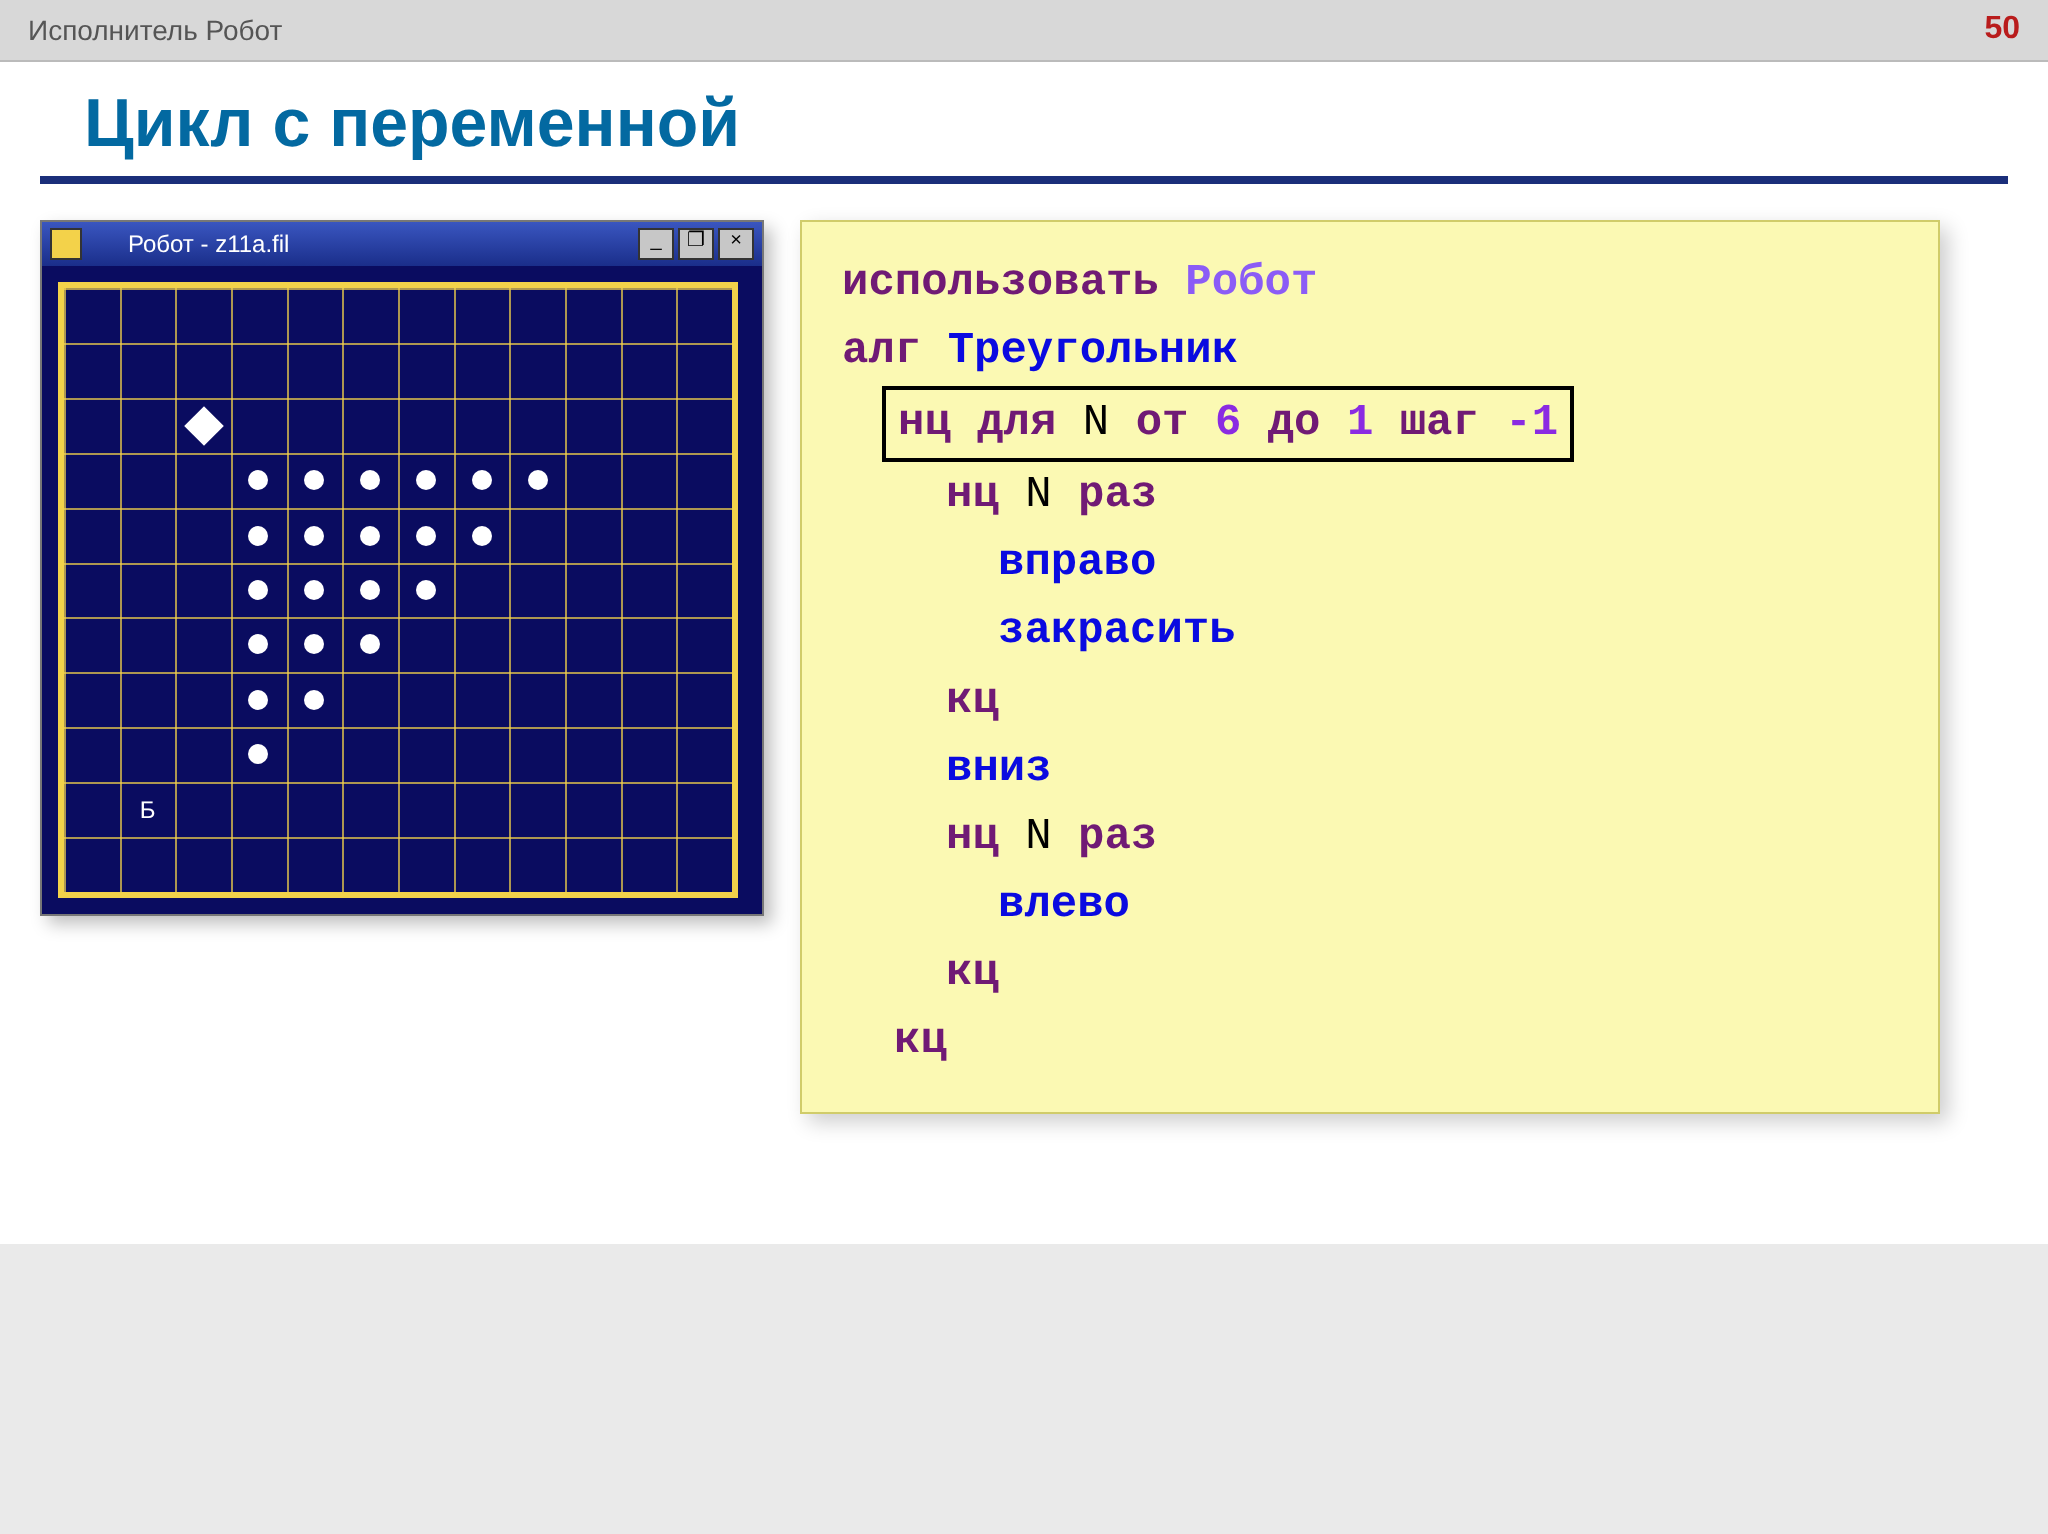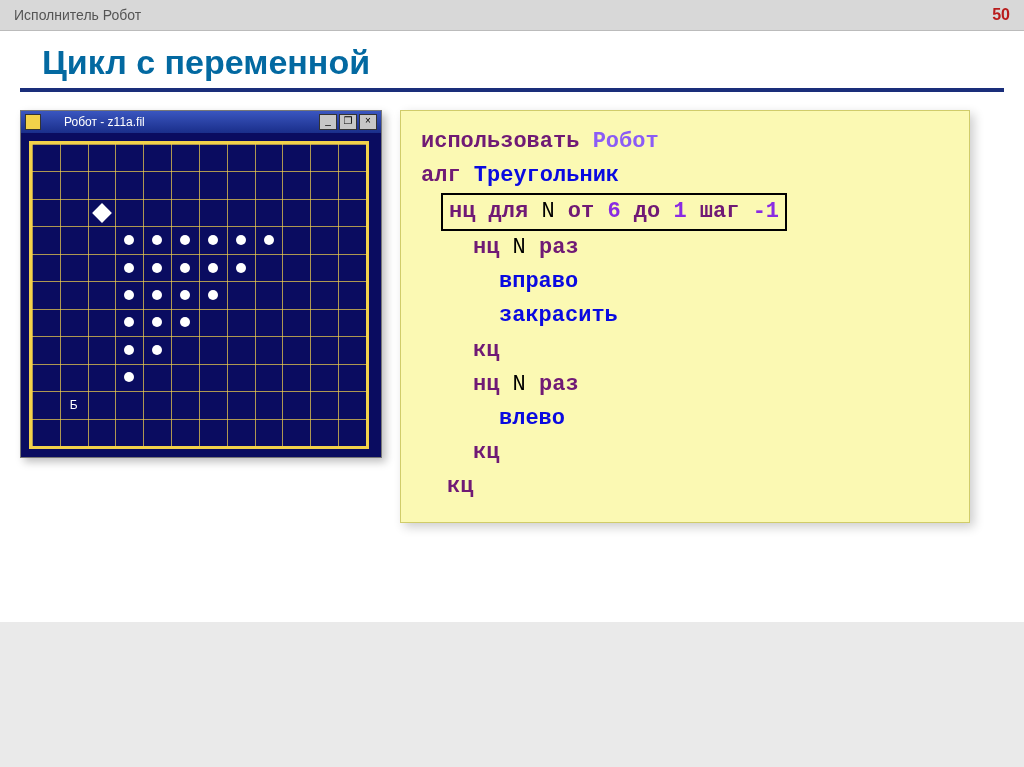--- a/index.html
+++ b/index.html
@@ -237,20 +237,21 @@
     </div>
 
     <div class="code-panel">
       <div class="line"><span class="kw-darkred">использовать</span> <span class="kw-green">Робот</span></div>
       <div class="line"><span class="kw-darkred">алг</span> <span class="kw-blue">Треугольник</span></div>
       <div class="line ind1"><span class="framed"><span class="kw-darkred">нц для</span> <span>N</span> <span class="kw-darkred">от</span> <span class="kw-purple">6</span> <span class="kw-darkred">до</span> <span class="kw-purple">1</span> <span class="kw-darkred">шаг</span> <span class="kw-purple">-1</span></span></div>
       <div class="line ind2"><span class="kw-darkred">нц</span> <span>N</span> <span class="kw-darkred">раз</span></div>
       <div class="line ind3"><span class="kw-blue">вправо</span></div>
       <div class="line ind3"><span class="kw-blue">закрасить</span></div>
       <div class="line ind2"><span class="kw-darkred">кц</span></div>
+      <div class="line ind2"><span class="kw-blue">вниз</span></div>
       <div class="line ind2"><span class="kw-darkred">нц</span> <span>N</span> <span class="kw-darkred">раз</span></div>
       <div class="line ind3"><span class="kw-blue">влево</span></div>
       <div class="line ind2"><span class="kw-darkred">кц</span></div>
       <div class="line ind1"><span class="kw-darkred">кц</span></div>
     </div>
 
   </div>
 
 
 </div>

